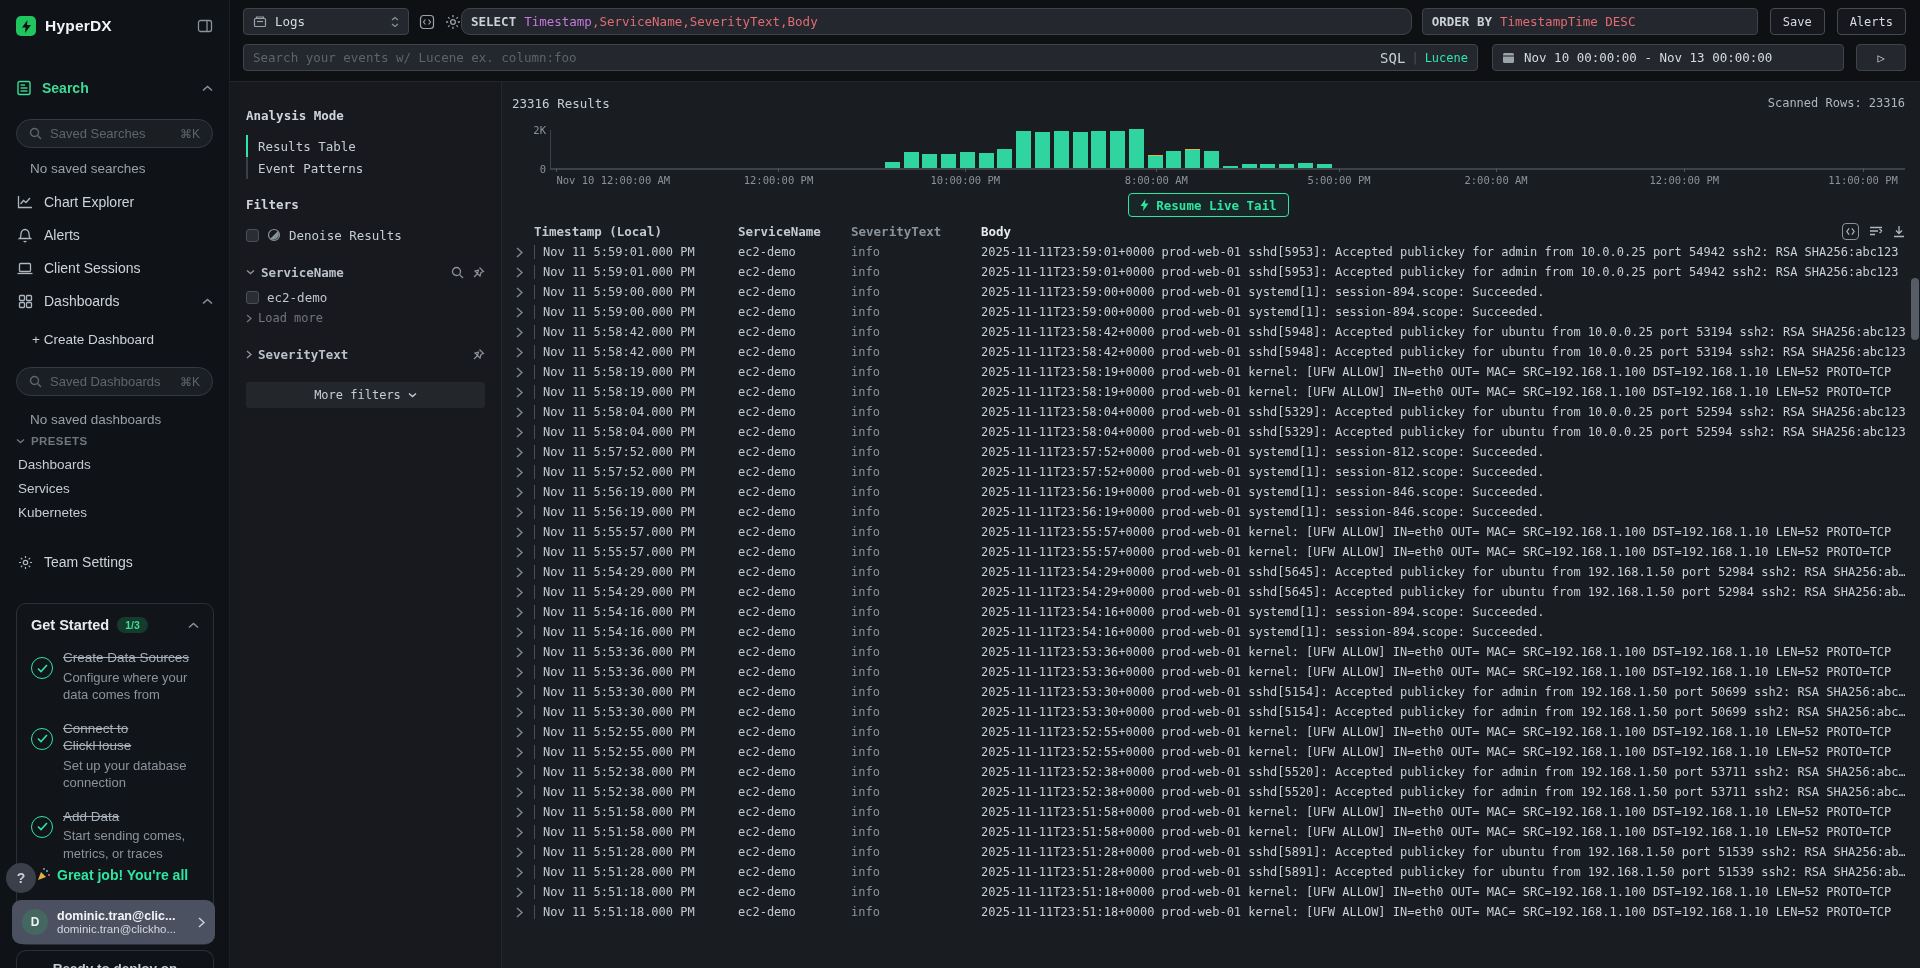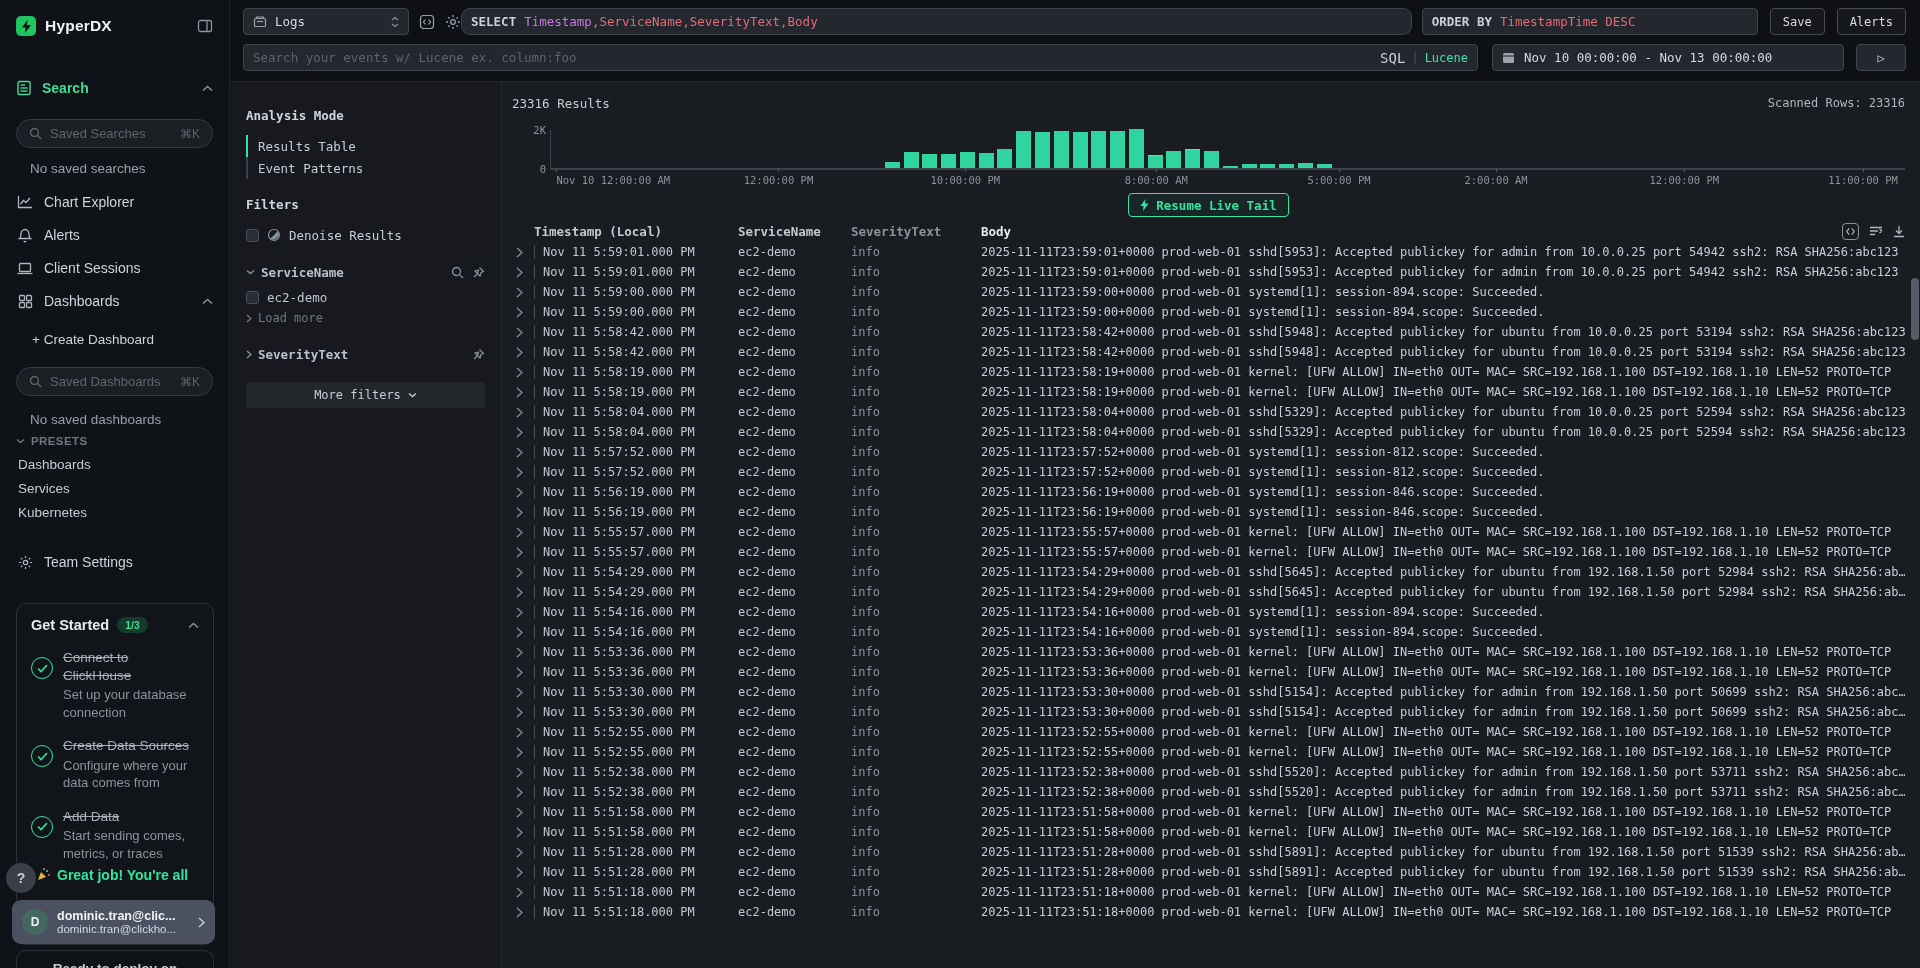--- a/index.html
+++ b/index.html
@@ -268,31 +268,31 @@
               <path d="M1 5.5 L5.5 1.5 L10 5.5"></path>
             </svg>
           </span>
       </div>
       <div class="gs-item">
         <span class="gs-check">
             <svg width="11" height="9" viewBox="0 0 11 9" fill="none" stroke="currentColor" stroke-width="1.6">
               <path d="M1 4.5 L4 7.5 L10 1"></path>
             </svg>
           </span>
-        <span><span class="gs-item-title">Connect to ClickHouse</span>
-        <div class="gs-item-desc">Set up your database connection</div></span>
+        <span><span class="gs-item-title">Create Data Sources</span>
+        <div class="gs-item-desc">Configure where your data comes from</div></span>
       </div>
       <div class="gs-item">
         <span class="gs-check">
             <svg width="11" height="9" viewBox="0 0 11 9" fill="none" stroke="currentColor" stroke-width="1.6">
               <path d="M1 4.5 L4 7.5 L10 1"></path>
             </svg>
           </span>
-        <span><span class="gs-item-title">Create Data Sources</span>
-        <div class="gs-item-desc">Configure where your data comes from</div></span>
+        <span><span class="gs-item-title">Connect to ClickHouse</span>
+        <div class="gs-item-desc">Set up your database connection</div></span>
       </div>
       <div class="gs-item">
         <span class="gs-check">
             <svg width="11" height="9" viewBox="0 0 11 9" fill="none" stroke="currentColor" stroke-width="1.6">
               <path d="M1 4.5 L4 7.5 L10 1"></path>
             </svg>
           </span>
         <span><span class="gs-item-title">Add Data</span>
         <div class="gs-item-desc">Start sending comes, metrics, or traces</div></span>
       </div>

